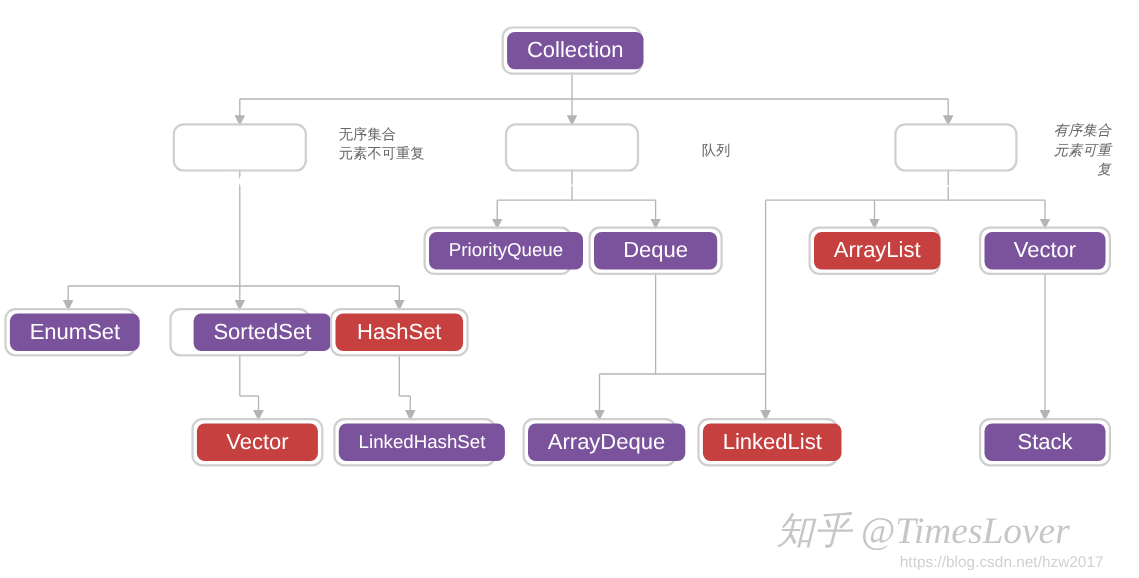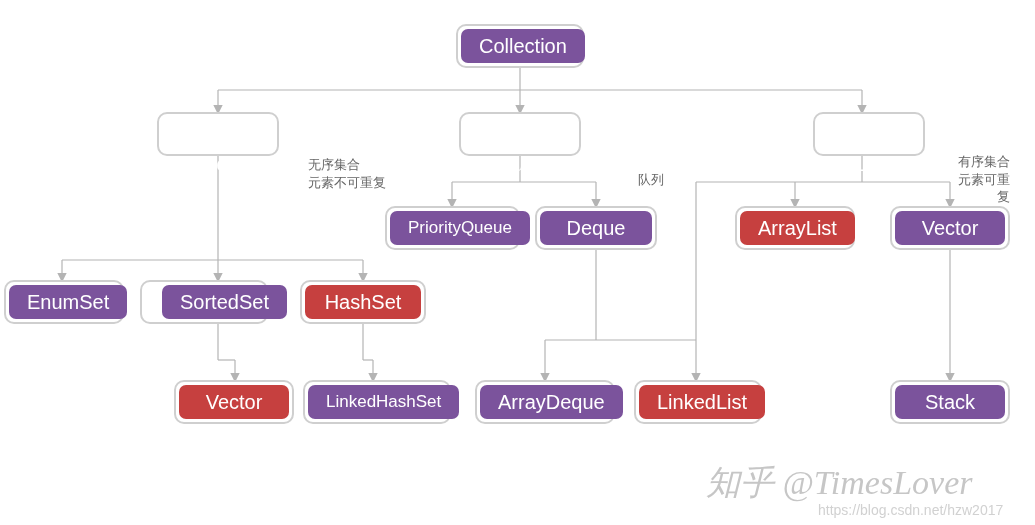--- a/index.html
+++ b/index.html
@@ -38,21 +38,20 @@
   .purple .node-inner { background: #7b539c; }
   .green  .node-inner { background: #8cbf44; margin-top: 47px; }
   .red    .node-inner { background: #c6403f; }
   .annotation {
     position: absolute;
     color: #666666;
     font-size: 13px;
     line-height: 1.35;
     text-align: left;
     white-space: pre-line;
-    margin-top: 43px;
   }
   .watermark-main {
     position: absolute;
     color: #bdbdbd;
     font-size: 34px;
     font-style: italic;
     font-family: Georgia, "Times New Roman", serif;
     white-space: nowrap;
     opacity: 0.85;
   }
@@ -157,21 +156,21 @@
 <div class="node red" style="left:735px; top:206px; width:120px; height:44px;">
   <div class="node-inner">ArrayList</div>
 </div>
 <div class="node purple" style="left:890px; top:206px; width:120px; height:44px;">
   <div class="node-inner">Vector</div>
 </div>
 
 <div class="node purple" style="left:4px;   top:280px; width:120px; height:44px;">
   <div class="node-inner">EnumSet</div>
 </div>
-<div class="node purple" style="left:140px; top:280px; width:128px; height:44px;padding-left:20px;">
+<div class="node purple" style="left:154px; top:280px; width:128px; height:44px;padding-left:20px;">
   <div class="node-inner">SortedSet</div>
 </div>
 <div class="node red" style="left:300px; top:280px; width:126px; height:44px;">
   <div class="node-inner">HashSet</div>
 </div>
 
 <div class="node red" style="left:174px; top:380px; width:120px; height:44px;">
   <div class="node-inner">Vector</div>
 </div>
 <div class="node purple" style="left:303px; top:380px; width:148px; height:44px;">
@@ -183,18 +182,18 @@
 <div class="node red" style="left:634px; top:380px; width:128px; height:44px;">
   <div class="node-inner">LinkedList</div>
 </div>
 <div class="node purple" style="left:890px; top:380px; width:120px; height:44px;">
   <div class="node-inner">Stack</div>
 </div>
 
 <div class="annotation" style="left:308px; top:113px;">无序集合
 元素不可重复</div>
 <div class="annotation" style="left:638px; top:128px;">队列</div>
-<div class="annotation" style="left:958px; top:110px; text-align:right;">有序集合
+<div class="annotation" style="left:958px; top:110px; text-align:right;font-style:italic;">有序集合
 元素可重
 复</div>
 
 <div class="watermark-main" style="left:706px; top:460px;">知乎 @TimesLover</div>
 <div class="watermark-sub" style="left:818px; top:502px;">https://blog.csdn.net/hzw2017</div>
 
 </body></html>

